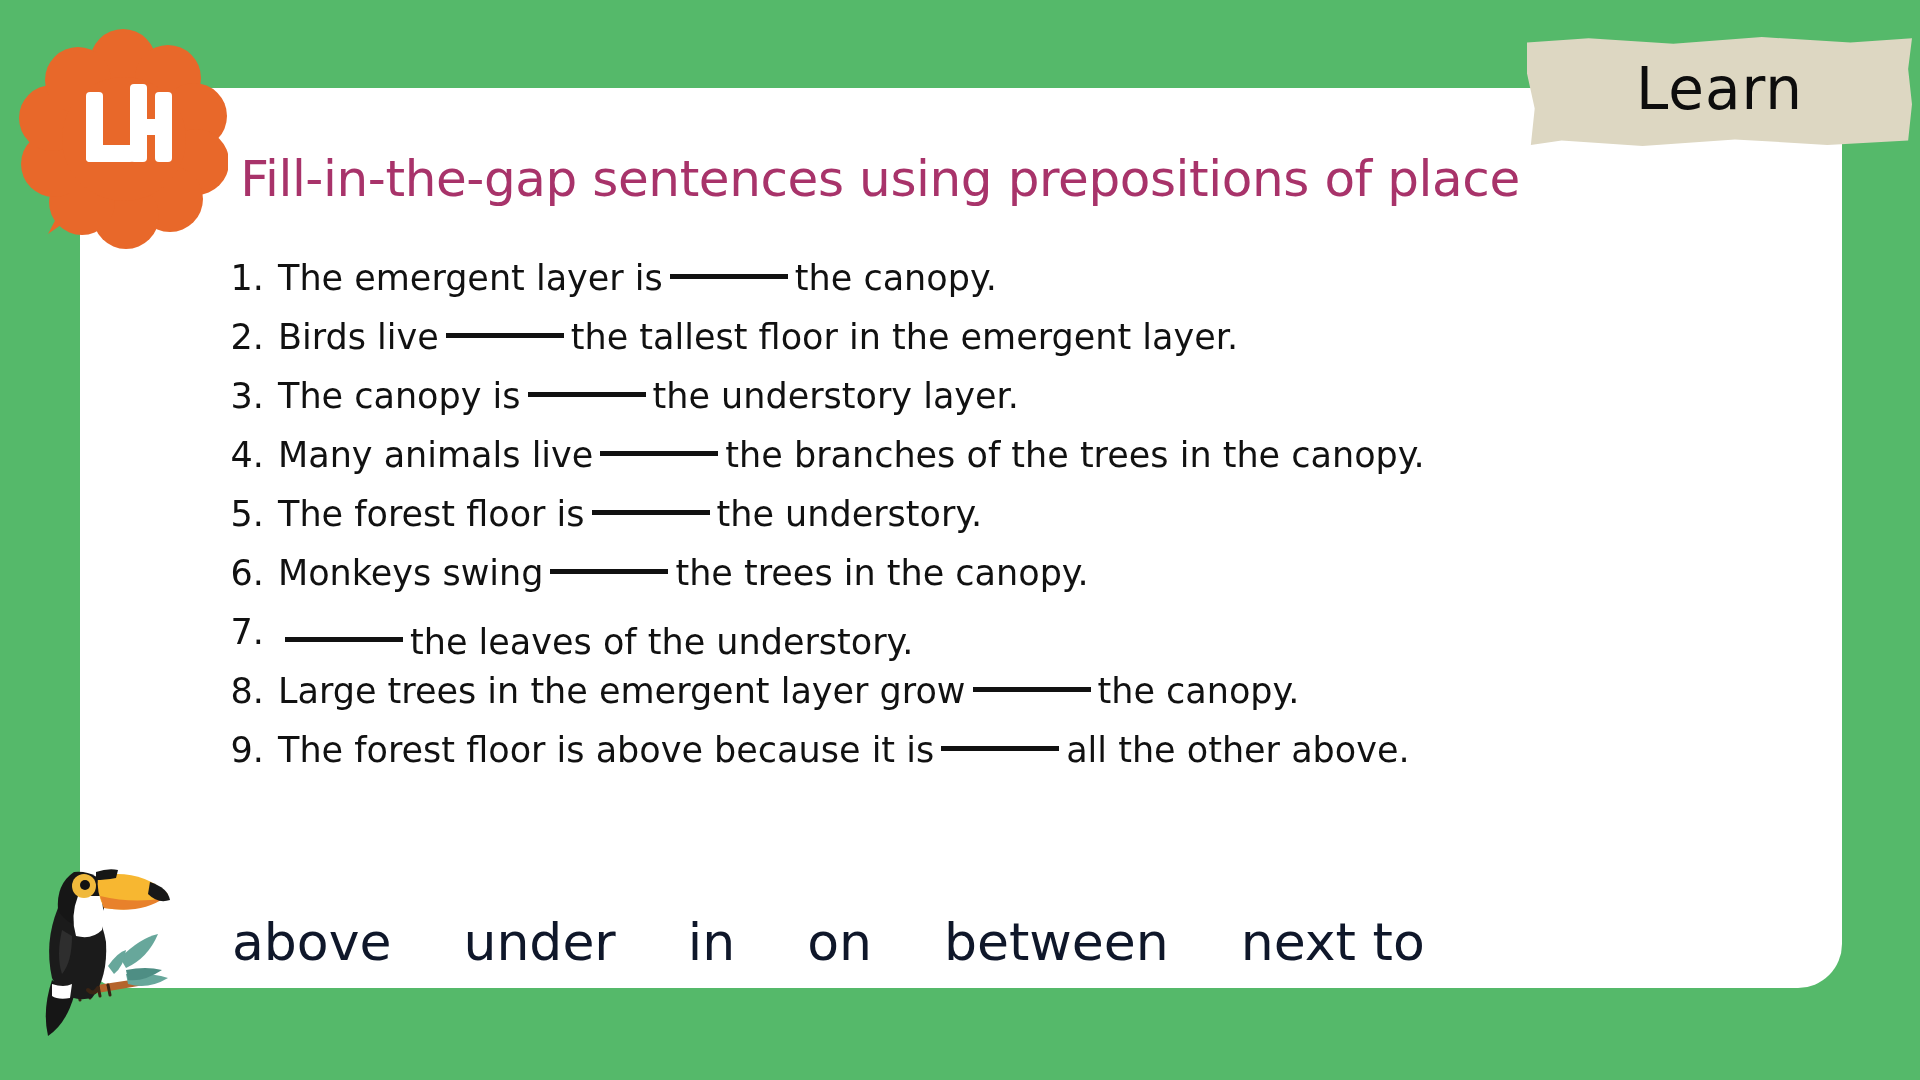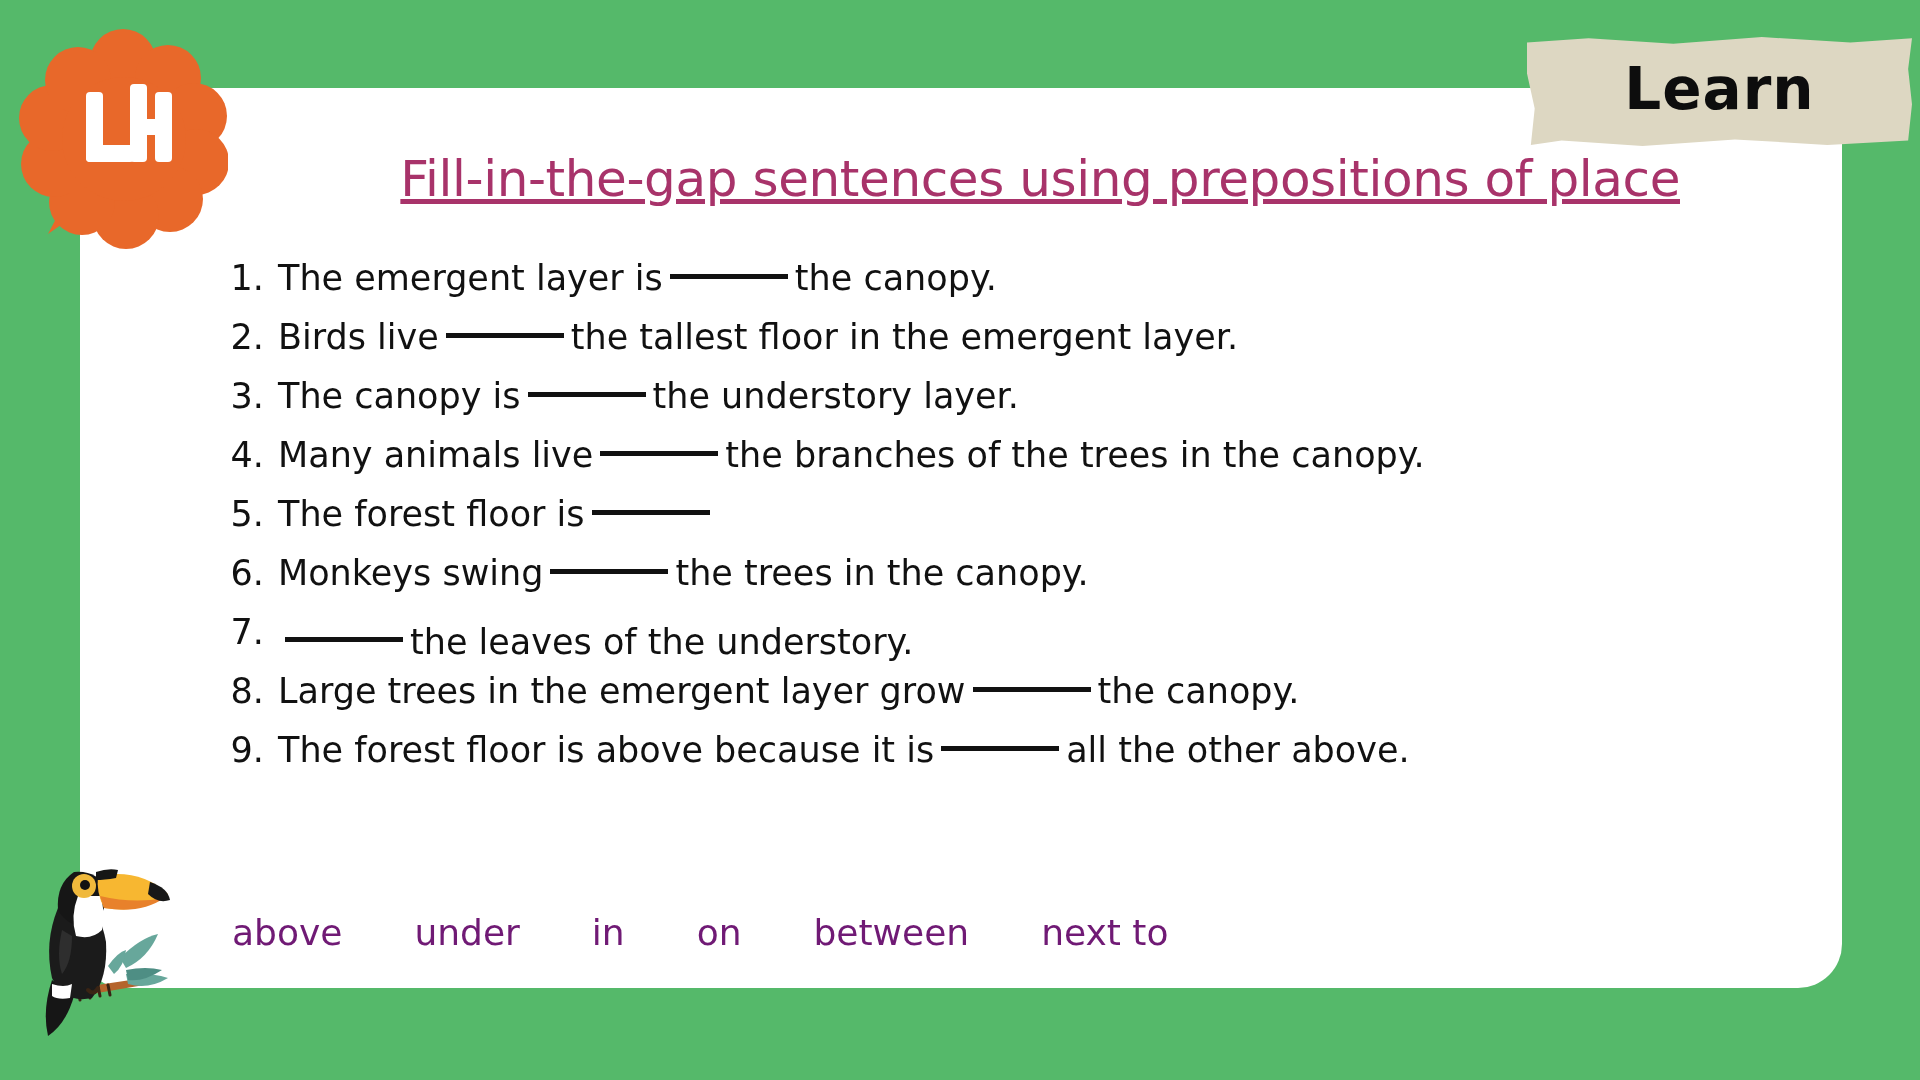--- a/index.html
+++ b/index.html
@@ -62,41 +62,40 @@
                        30% 100%, 9% 95%, 1% 99%, 2% 66%, 0% 34%);
   }
   #learn-banner .learn-label {
     position: absolute;
     inset: 0;
     display: flex;
     align-items: center;
     justify-content: center;
     font-family: "DejaVu Sans", sans-serif;
     font-size: 58px;
-    font-weight: 700;
+    font-weight: 400;
     color: #0d0d0d;
     letter-spacing: 1px;
     padding-bottom: 4px;
     box-sizing: border-box;
   }
 
   
   #worksheet-title {
     position: absolute;
     left: 80px;
     top: 150px;
     width: 1600px;
-    text-align: right;
+    text-align: center;
     font-family: "DejaVu Sans", sans-serif;
     font-size: 50px;
     font-weight: 400;
     color: #a8336a;
     white-space: nowrap;
     letter-spacing: -0.4px;
-    text-decoration: underline;
   }
 
   
   #question-list {
     position: absolute;
     left: 212px;
     top: 258px;
     width: 1620px;
   }
   .question-row {
@@ -128,22 +127,22 @@
   }
 
   
   #word-bank {
     position: absolute;
     left: 232px;
     top: 912px;
     display: flex;
     align-items: flex-end;
     font-family: "DejaVu Sans", sans-serif;
-    font-size: 36px;
-    color: #701a75;
+    font-size: 52px;
+    color: #0f172a;
     white-space: nowrap;
   }
   #word-bank .word { margin-right: 72px; }
   #word-bank .word:last-child { margin-right: 4px; }
 
   
   #toucan {
     position: absolute;
     left: 22px;
     top: 838px;
@@ -229,20 +228,21 @@
         <span class="q-blank"></span>
         <span class="q-post">the branches of the trees in the canopy.</span>
       </span>
     </div>
 
     <div class="question-row">
       <span class="q-number">5.</span>
       <span class="q-text">
         <span class="q-pre">The forest floor is</span>
         <span class="q-blank"></span>
+        <span class="q-post">the understory.</span>
       </span>
     </div>
 
     <div class="question-row">
       <span class="q-number">6.</span>
       <span class="q-text">
         <span class="q-pre">Monkeys swing</span>
         <span class="q-blank"></span>
         <span class="q-post">the trees in the canopy.</span>
       </span>

